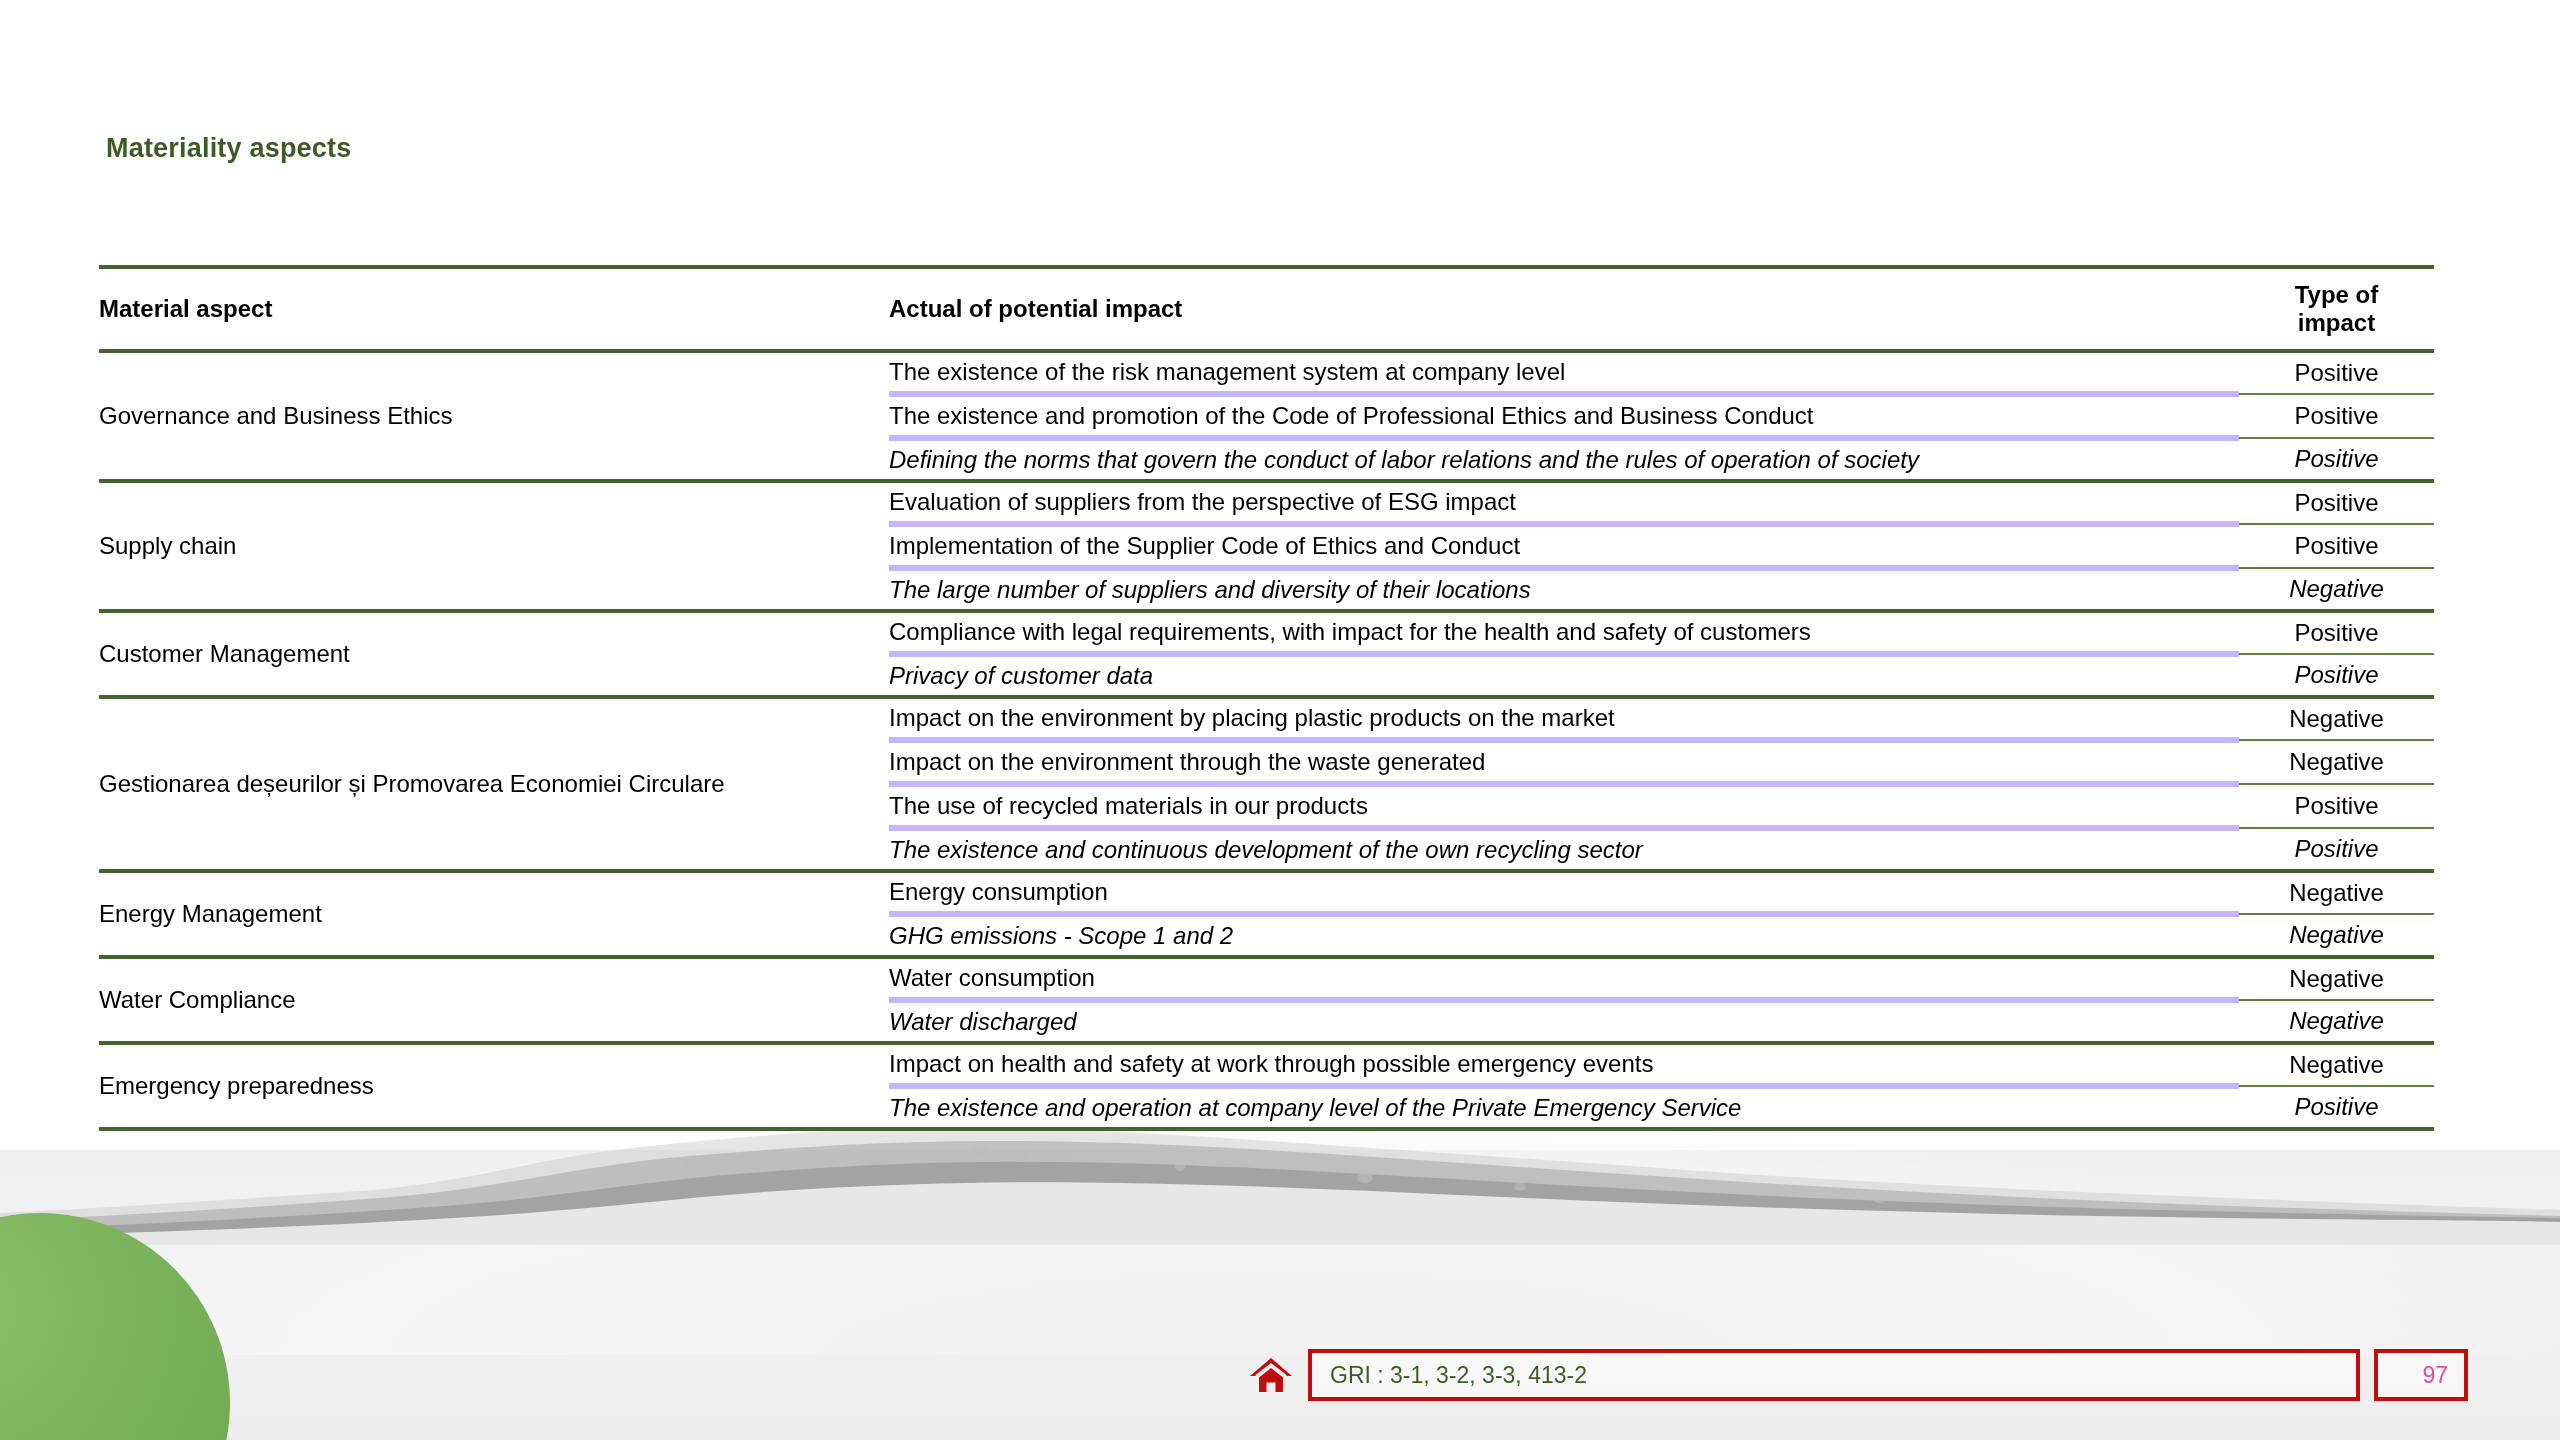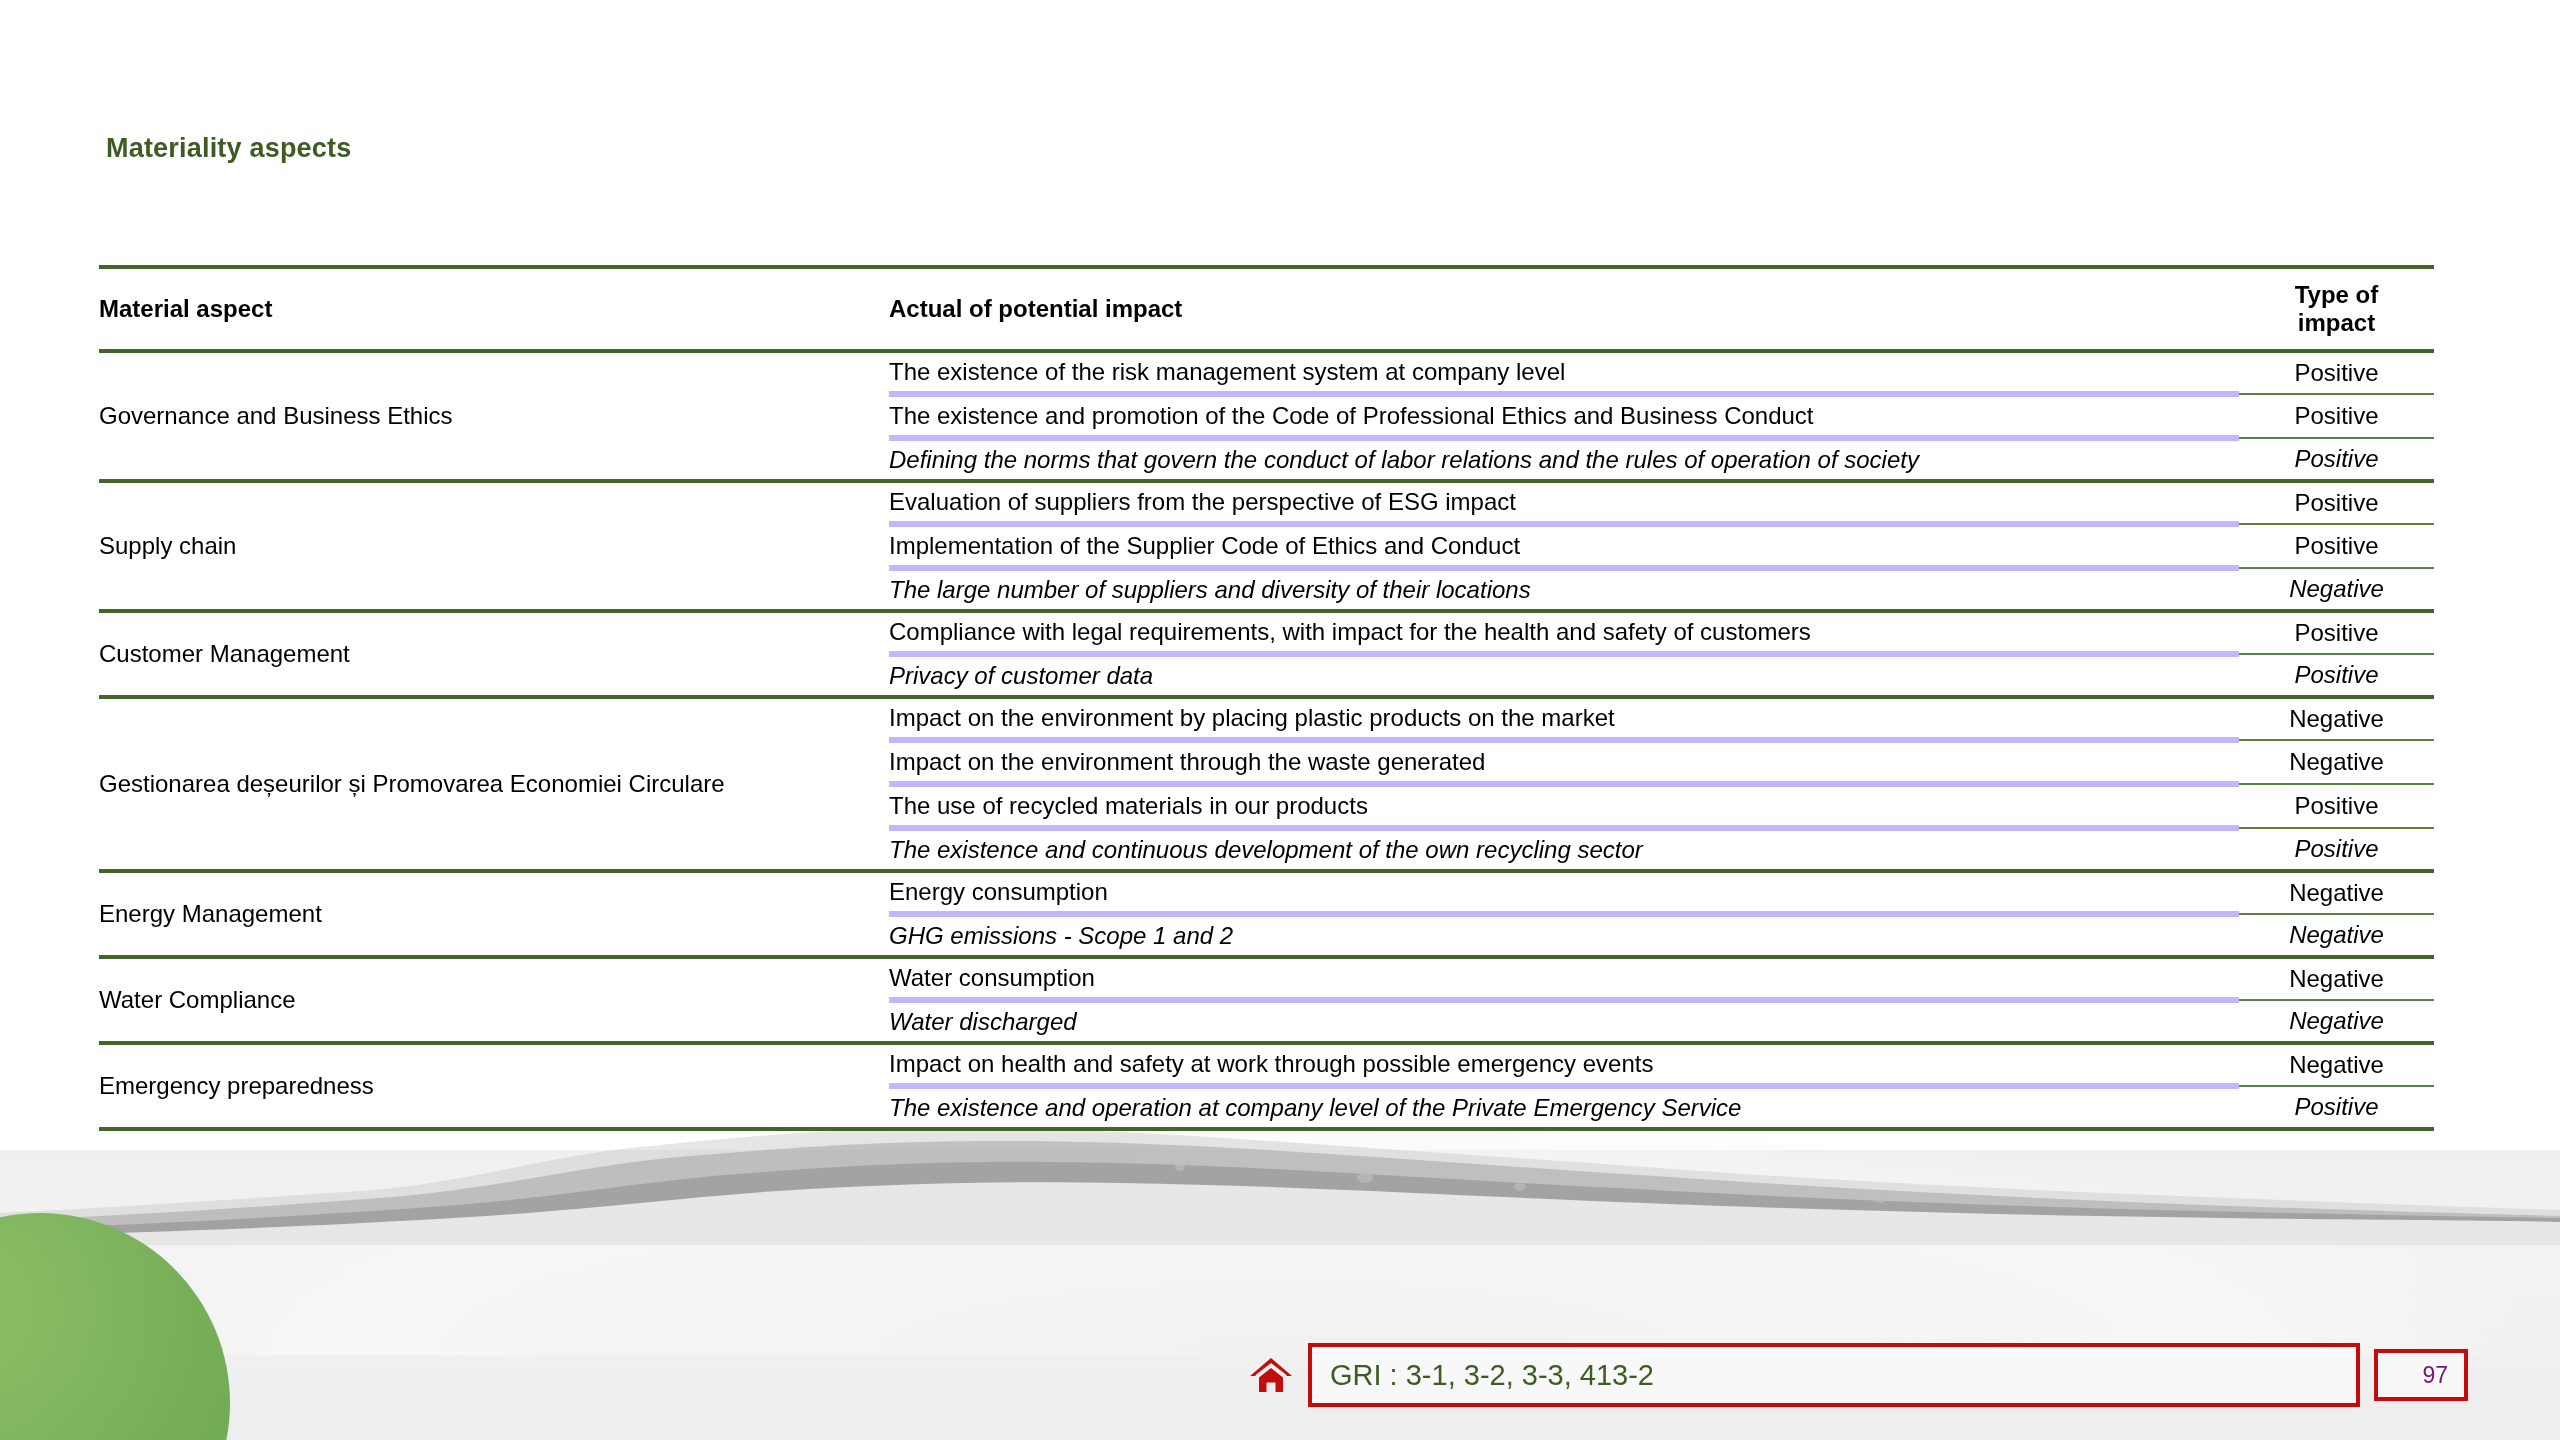--- a/index.html
+++ b/index.html
@@ -143,44 +143,44 @@
   }
   #home-icon {
     width: 46px;
     height: 40px;
     flex: 0 0 auto;
     margin-right: 14px;
     display: block;
   }
   #gri-box {
     flex: 1 1 auto;
-    height: 64px;
+    height: 52px;
     box-sizing: border-box;
     border: 4px solid #c00d0d;
     background: rgba(255,255,255,.55);
     display: flex;
     align-items: center;
     padding-left: 18px;
-    font-size: 29px;
+    font-size: 23px;
     color: #3d5c23;
   }
   #page-number-box {
     flex: 0 0 auto;
     width: 94px;
     height: 52px;
     box-sizing: border-box;
     margin-left: 14px;
     border: 4px solid #c00d0d;
     background: rgba(255,255,255,.55);
     display: flex;
     align-items: center;
     justify-content: flex-end;
     padding-right: 16px;
     font-size: 23px;
-    color: #701a75;
+    color: #ec4899;
   }
 </style>
 </head>
 <body>
 
 <div id="bg-layer">
   <div class="water-band water-body"></div>
   <div class="water-crest">
     <svg width="2560" height="150" viewBox="0 0 2560 150" preserveAspectRatio="none" aria-hidden="true">
       <path d="M0,118 C120,112 240,104 360,96 C470,88 540,62 640,52 C740,42 820,34 940,33 C1070,32 1180,40 1300,48 C1430,57 1560,66 1700,76 C1860,87 2040,96 2230,103 C2360,108 2470,112 2560,115 L2560,150 L0,150 Z" fill="#c9c9c9" opacity=".55"></path>

